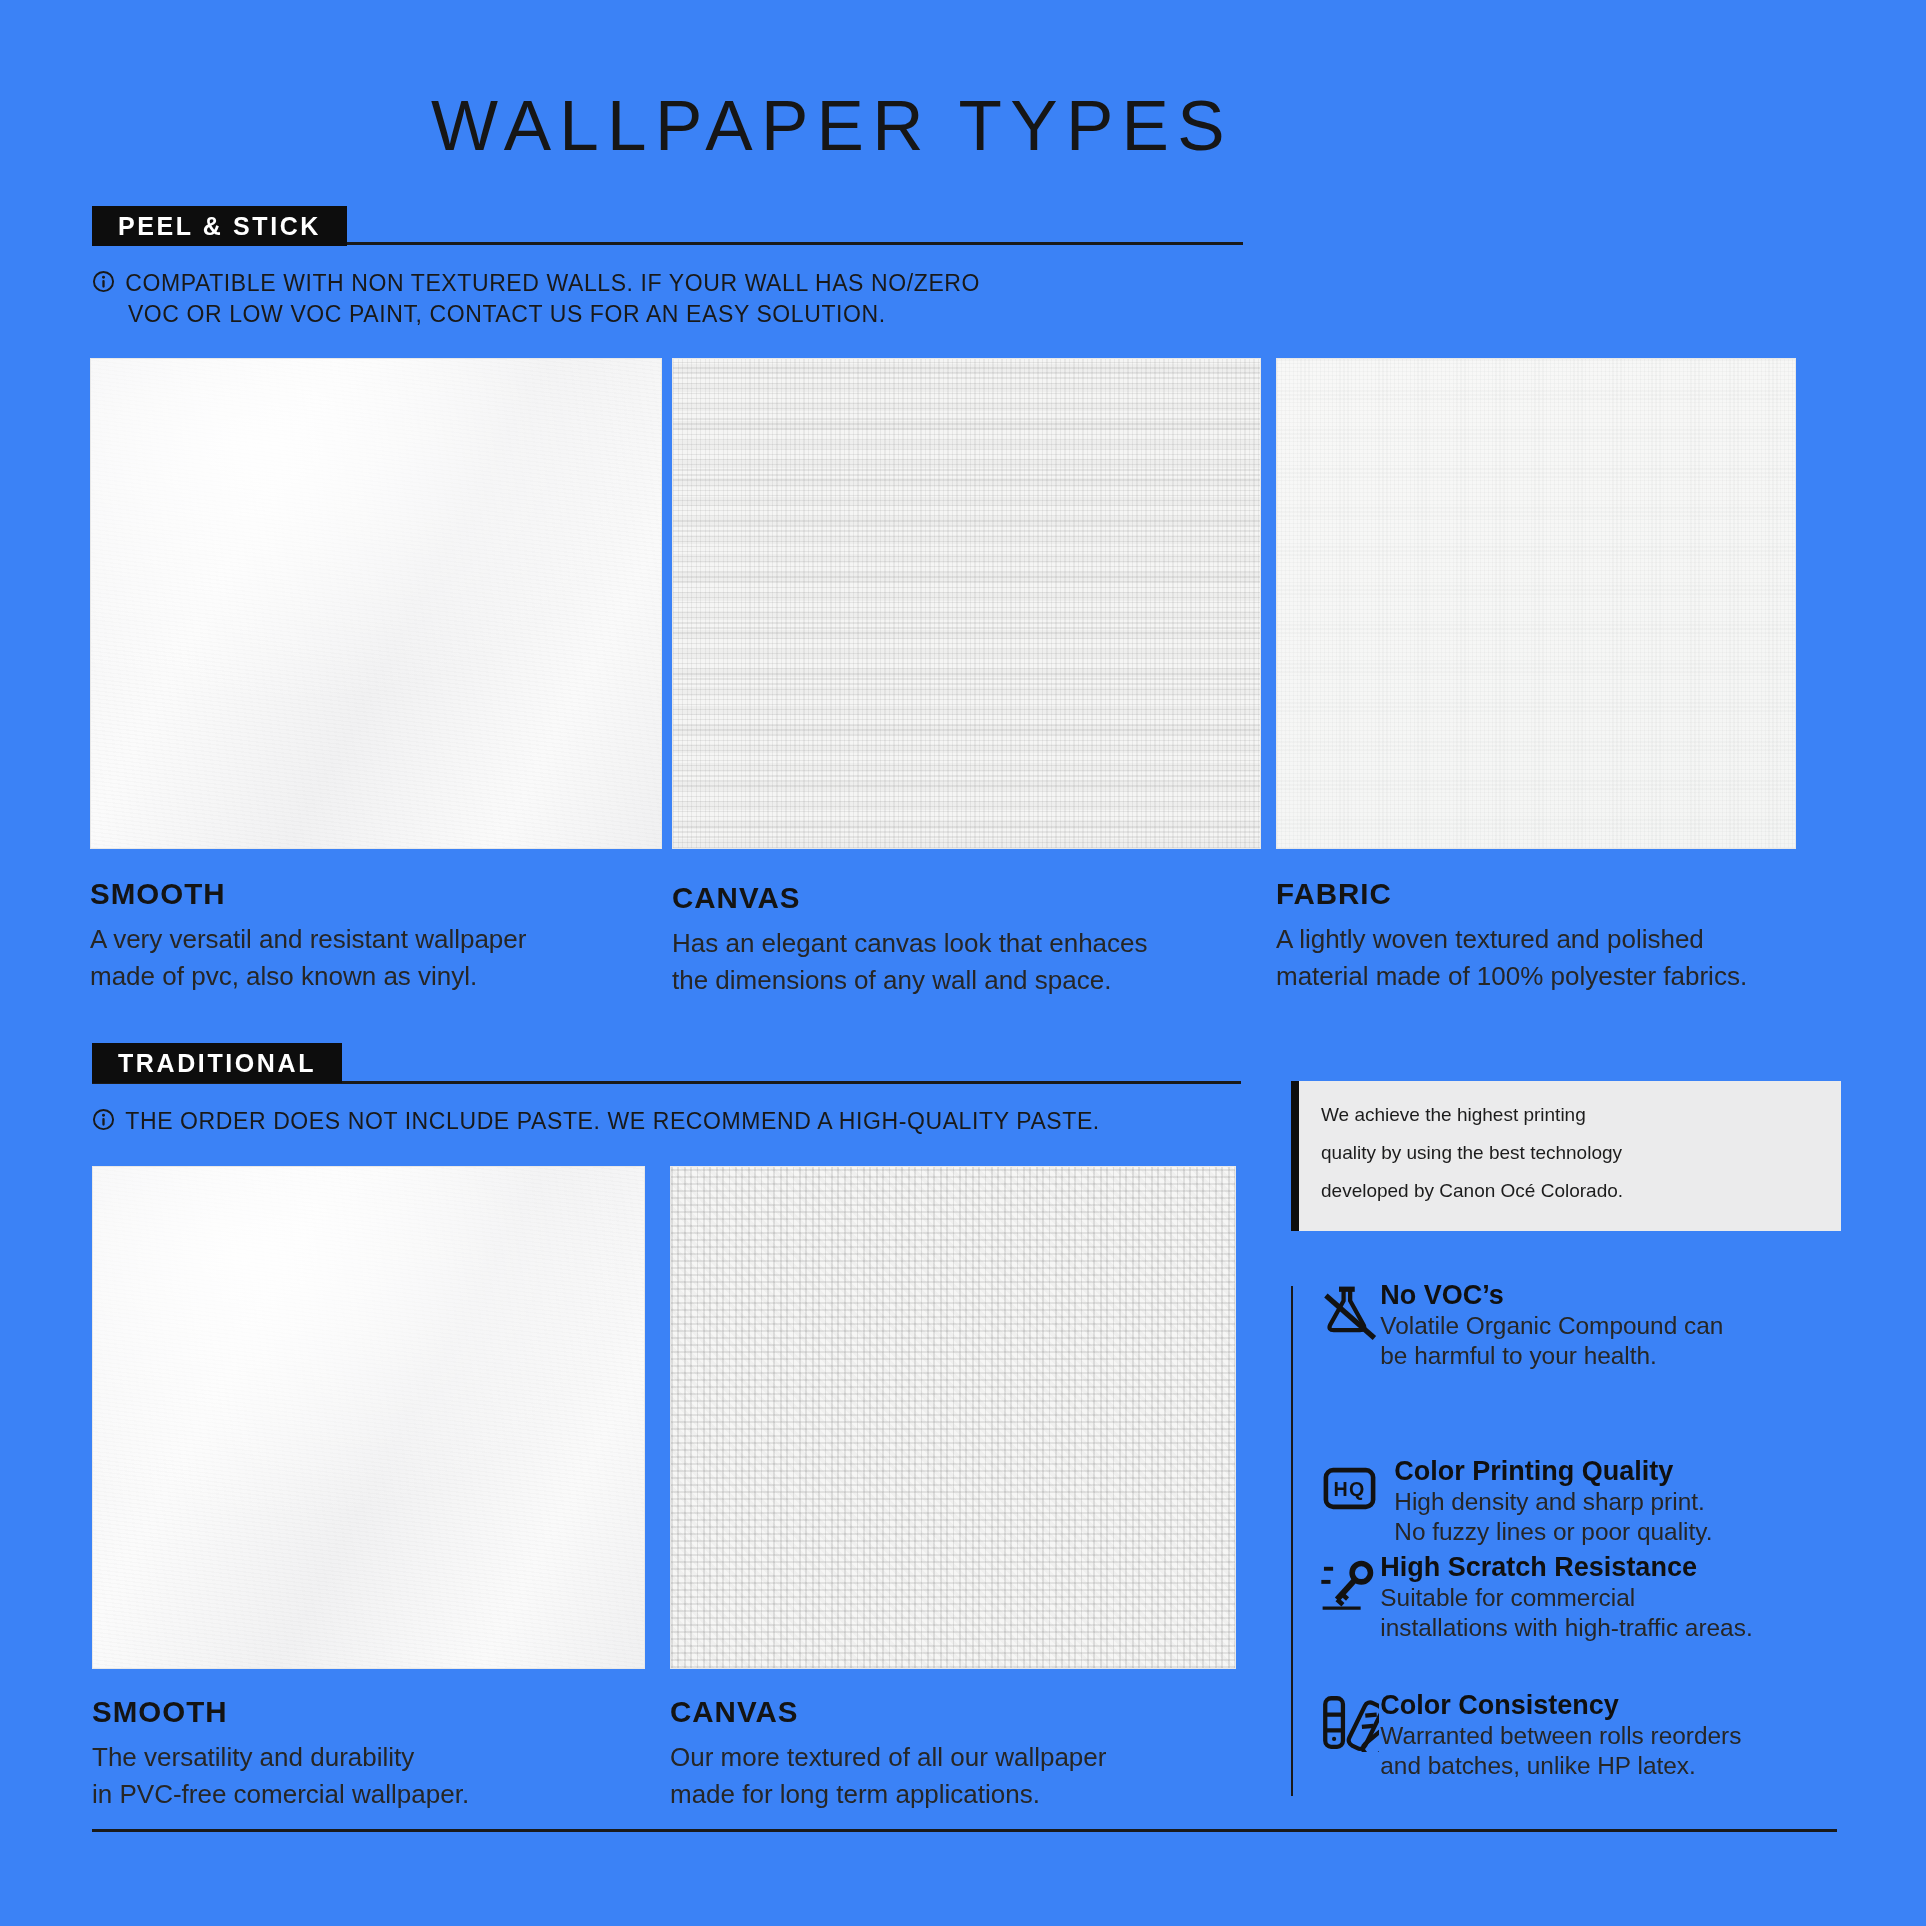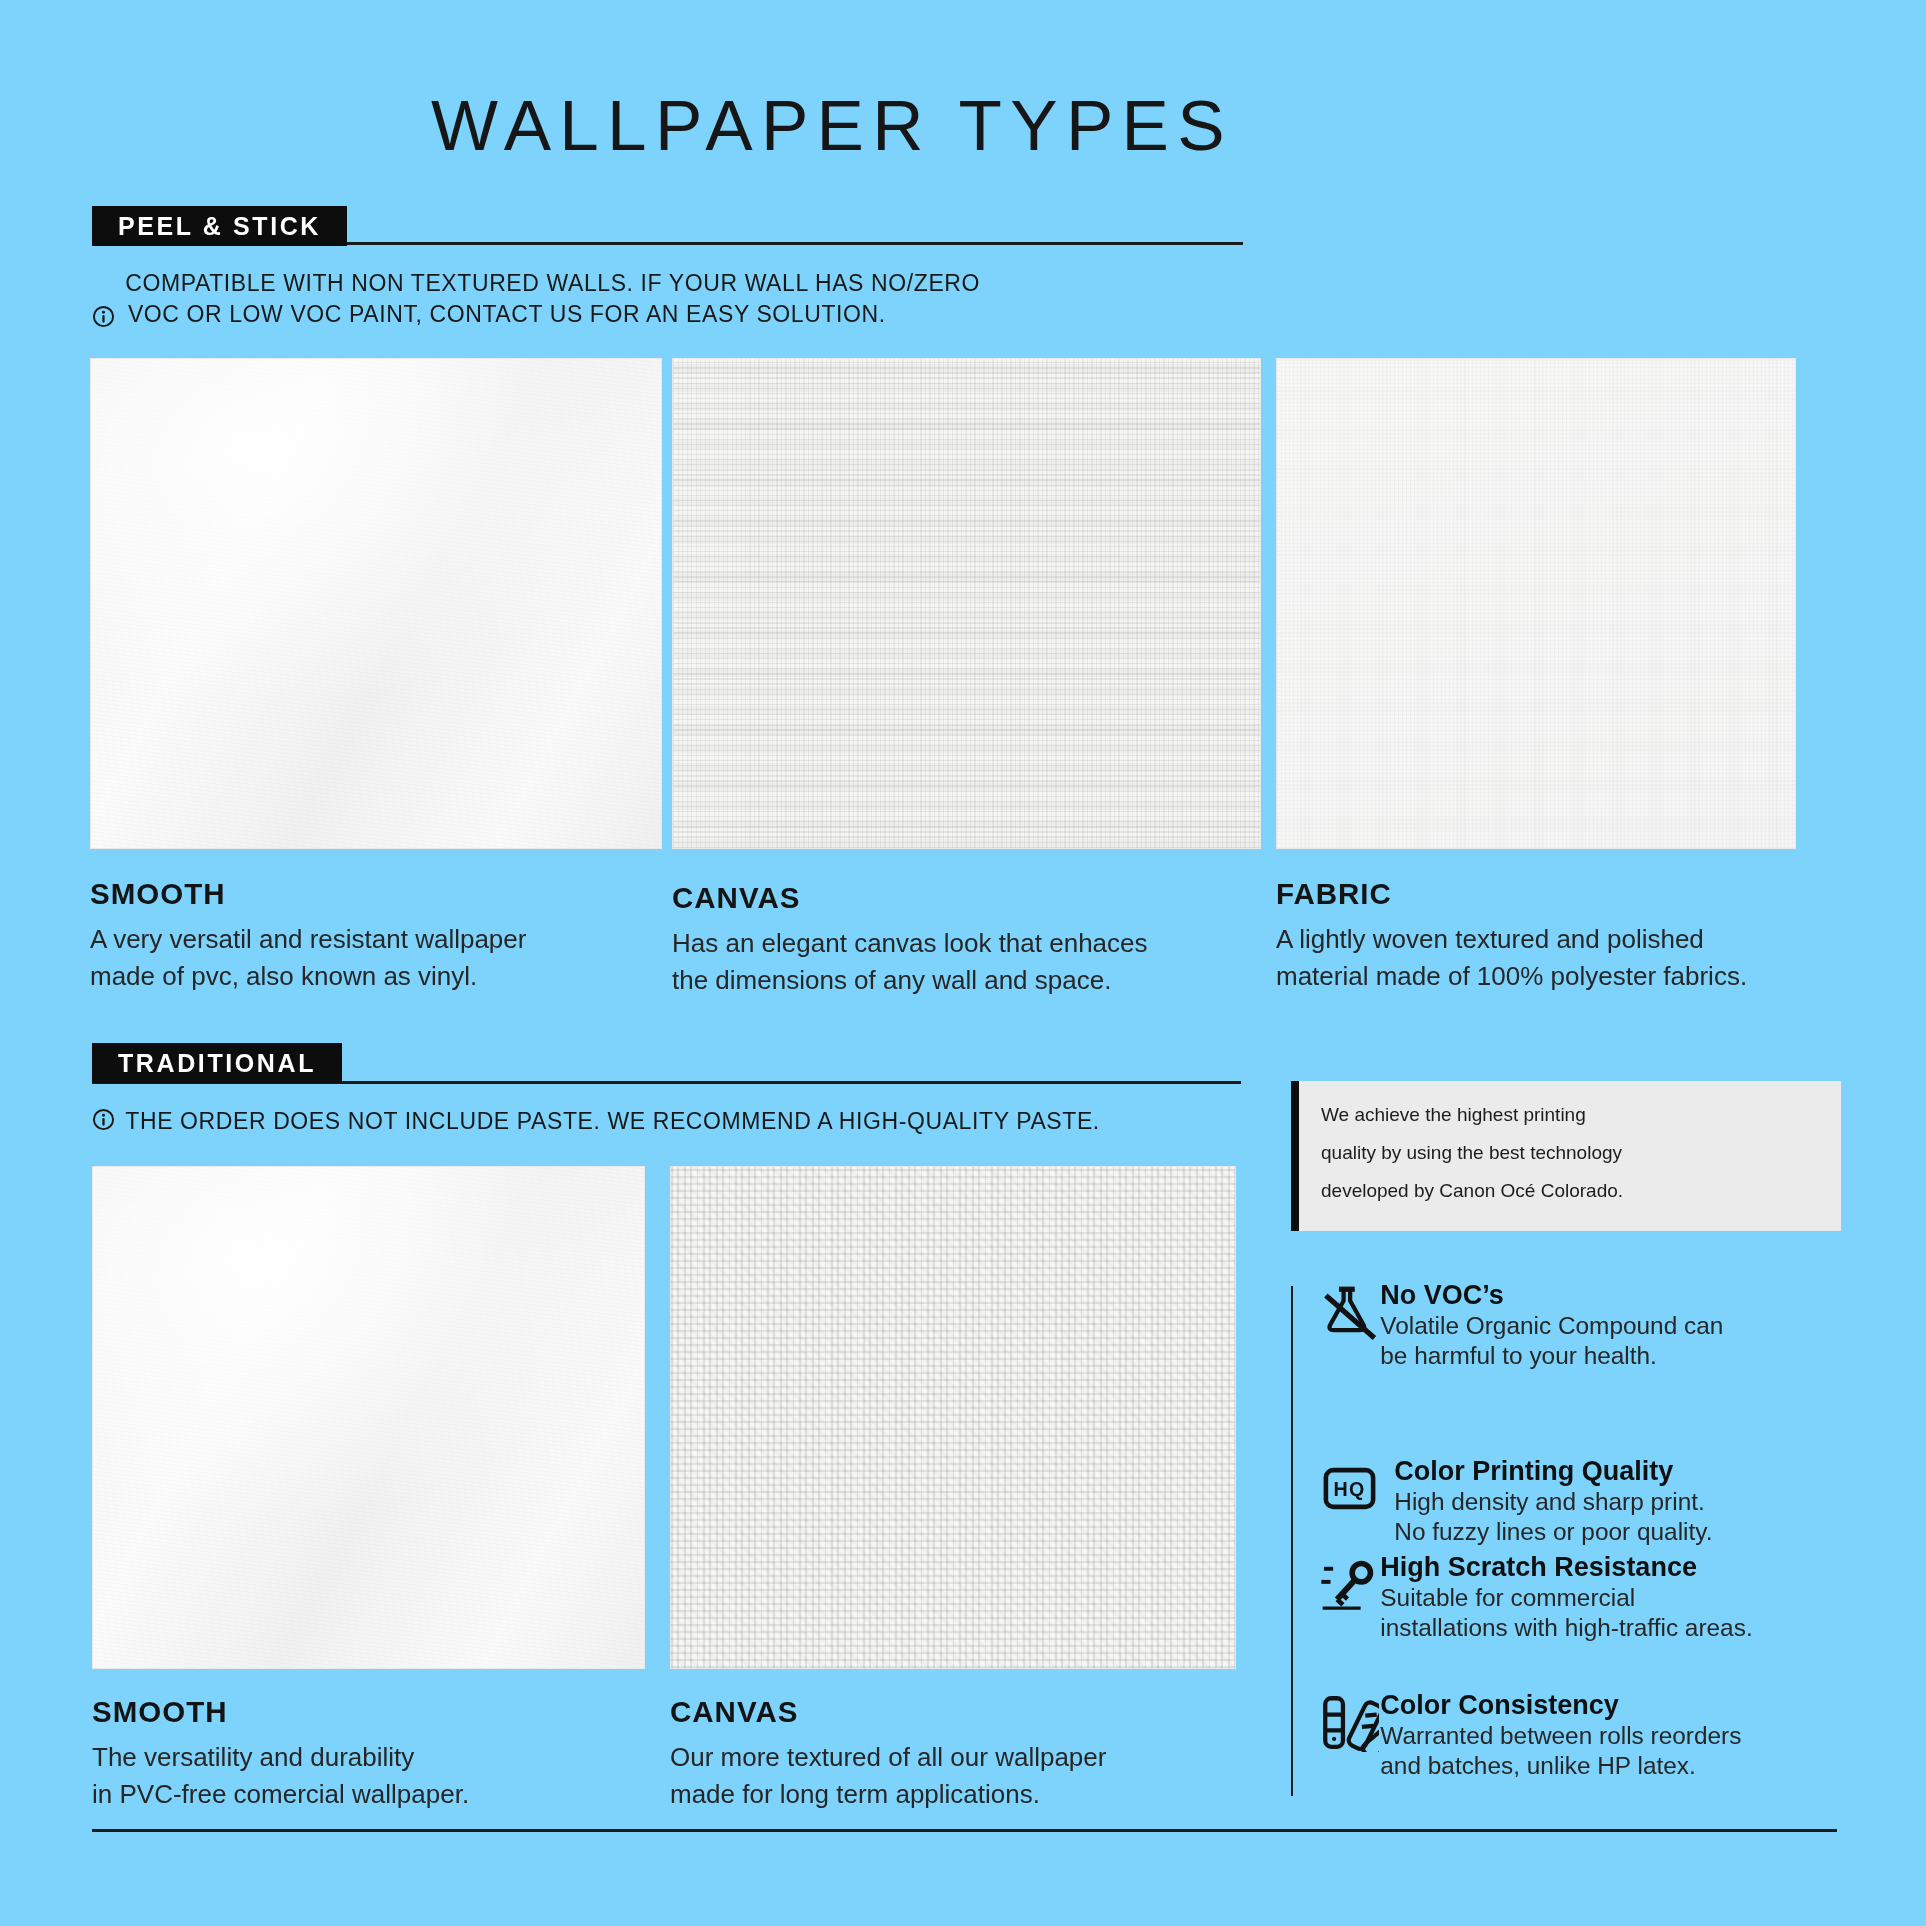--- a/index.html
+++ b/index.html
@@ -1,18 +1,18 @@
 <!DOCTYPE html>
 <html style="font-size:10.3px"><head>
 <meta charset="utf-8">
 <style>
   * { margin:0; padding:0; box-sizing:border-box; }
   html,body { background:#ffffff; }
   body { font-family:"Liberation Sans","DejaVu Sans",sans-serif; color:#1b1b1b; }
-  .page { position:relative; width:1926px; height:1926px; background:#7dd3fc; overflow:hidden; }
+  .page { position:relative; width:1926px; height:1926px; background:#3b82f6; overflow:hidden; }
 
   .title { position:absolute; left:431px; top:85px; font-size:71px; font-weight:400;
            letter-spacing:8.3px; color:#161616; white-space:nowrap; }
 
   .rule-h { position:absolute; background:#1a1a1a; }
   .badge { position:absolute; height:40px; background:#0d0d0d; color:#ffffff;
            display:flex; align-items:center; padding:16px 26px; font-size:25px;
            font-weight:600; letter-spacing:2.6px; white-space:nowrap; }
 
   .note { position:absolute; display:flex; align-items:flex-start; }
@@ -67,21 +67,21 @@
 </head>
 <body>
 
 <div class="page">
 
   <div class="title">WALLPAPER TYPES</div>
 
   <div class="rule-h" style="left:92px; top:242px; width:1151px; height:2.6px;"></div>
   <div class="badge" style="left:92px; top:206px;">PEEL &amp; STICK</div>
 
-  <div class="note" style="left:92px; top:268px;align-items:flex-end;">
+  <div class="note" style="left:92px; top:268px;">
     <span class="icn">
       <svg width="23" height="23" viewBox="0 0 36 36">
         <circle cx="18" cy="18" r="15" fill="none" stroke="#191919" stroke-width="3"></circle>
         <circle cx="18" cy="11.3" r="2.3" fill="#191919"></circle>
         <rect x="16.2" y="15.6" width="3.6" height="12.2" rx="1.8" fill="#191919"></rect>
       </svg>
     </span>
     <div>
       <div class="note-line">COMPATIBLE WITH NON TEXTURED WALLS. IF YOUR WALL HAS NO/ZERO</div>
       <div class="note-line" style="padding-left:2.6px;">VOC OR LOW VOC PAINT, CONTACT US FOR AN EASY SOLUTION.</div>

